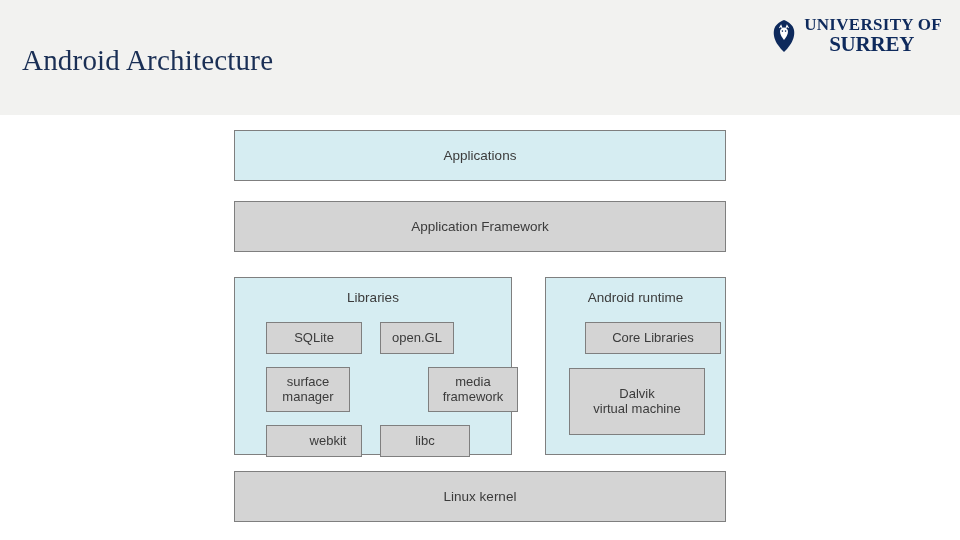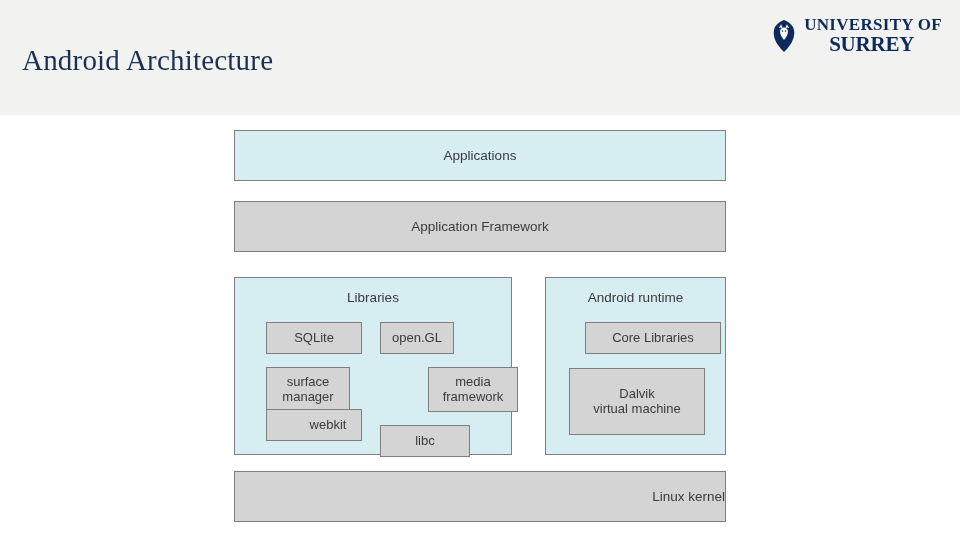--- a/index.html
+++ b/index.html
@@ -143,33 +143,32 @@
     text-align: center;
     font-size: 13px;
     color: #3b3b3b;
     line-height: 1.15;
   }
   
   .cell-sqlite    { left: 31px;  top: 44px;  width: 96px; height: 32px; }
   .cell-opengl    { left: 145px; top: 44px;  width: 74px; height: 32px; }
   .cell-surface   { left: 31px;  top: 89px;  width: 84px; height: 45px; }
   .cell-media     { left: 145px; top: 89px;  width: 90px; height: 45px; margin-left: 48px; }
-  .cell-webkit    { left: 31px;  top: 131px; width: 96px; height: 32px; padding-left: 28px; }
+  .cell-webkit    { left: 31px;  top: 147px; width: 96px; height: 32px; padding-left: 28px; }
   .cell-libc      { left: 145px; top: 147px; width: 90px; height: 32px; }
   
   .cell-corelibs  { left: 23px;  top: 44px;  width: 136px; height: 32px; margin-left: 16px; }
   .cell-dalvik    { left: 23px;  top: 90px;  width: 136px; height: 67px; }
 
   .layer-kernel {
     left: 0;
     top: 341px;
     width: 492px;
     height: 51px;
     background: #d4d4d4;
-    justify-content: flex-end;
   }
 </style>
 </head>
 <body>
 
 <div class="slide">
 
   <div class="header-band">
     <div class="slide-title">Android Architecture</div>
 

